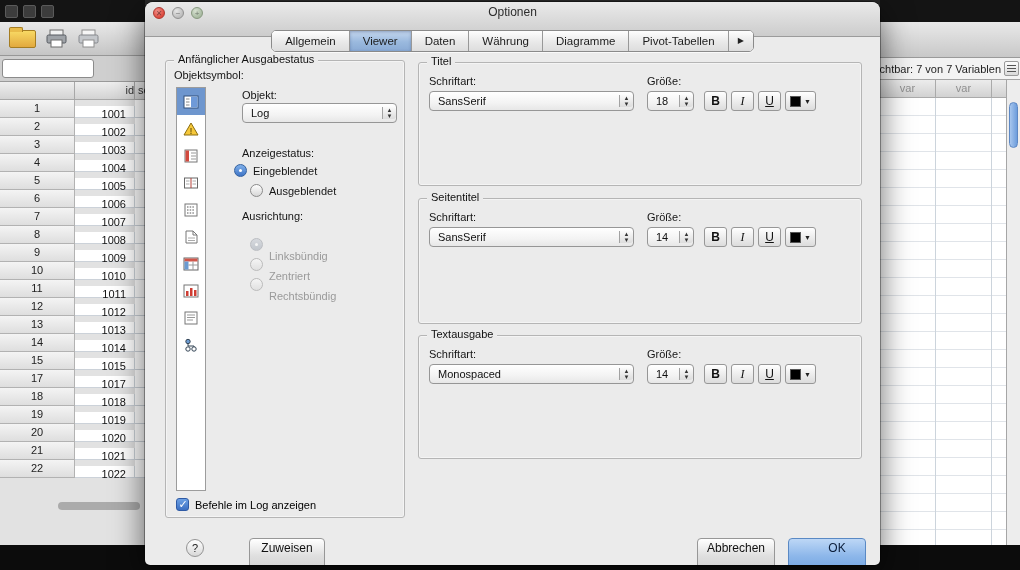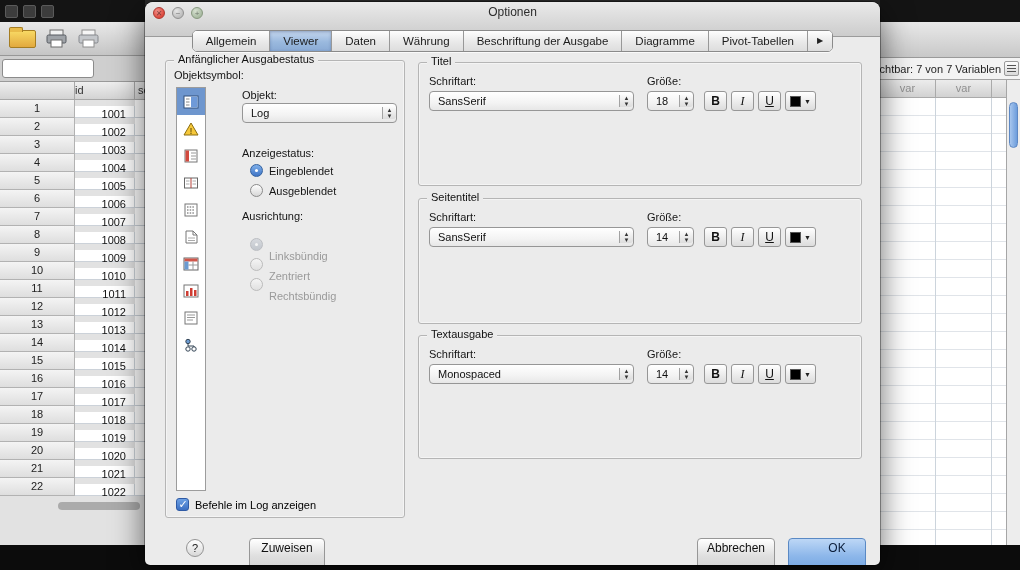--- a/index.html
+++ b/index.html
@@ -12,21 +12,21 @@
   .bl-titlebar { position:absolute; left:0; top:0; width:100%; height:22px; background:#141414; display:flex; align-items:center; gap:5px; padding:0 5px; }
   .mini-ic { width:13px; height:13px; background:#3c3c3c; border:1px solid #5a5a5a; border-radius:2px; }
   .bl-toolbar { position:absolute; left:0; top:22px; width:100%; height:34px; background:linear-gradient(#e9e9e9,#c5c5c5); border-bottom:1px solid #979797; display:flex; align-items:center; gap:9px; padding:0 9px; }
   .folder { width:27px; height:18px; background:linear-gradient(#f8d964,#e2a93e); border:1px solid #a57d22; border-radius:2px; position:relative; }
   .folder::before { content:""; position:absolute; left:-1px; top:-4px; width:12px; height:4px; background:#e9bc4a; border:1px solid #a57d22; border-bottom:none; border-radius:2px 2px 0 0; }
   .bl-fieldrow { position:absolute; left:0; top:56px; width:100%; height:26px; background:#cfcfcf; border-bottom:1px solid #9a9a9a; }
   .cell-editor { position:absolute; left:2px; top:3px; width:92px; height:19px; background:#fff; border:1px solid #8b8b8b; border-radius:3px; }
   .bl-table { position:absolute; left:0; top:82px; width:145px; }
   .thead { display:flex; height:18px; }
   .h-num { width:75px; background:linear-gradient(#efefef,#d3d3d3); border-right:1px solid #a8a8a8; border-bottom:1px solid #a8a8a8; }
-  .h-id  { width:60px; background:linear-gradient(#efefef,#d3d3d3); border-right:1px solid #a8a8a8; border-bottom:1px solid #a8a8a8; text-align:left; line-height:17px; color:#333; }
+  .h-id  { width:60px; background:linear-gradient(#efefef,#d3d3d3); border-right:1px solid #a8a8a8; border-bottom:1px solid #a8a8a8; text-align:right; line-height:17px; color:#333; }
   .h-sc  { flex:1; background:linear-gradient(#efefef,#d3d3d3); border-bottom:1px solid #a8a8a8; padding-left:3px; line-height:17px; color:#333; overflow:hidden; }
   .trow { display:flex; height:18px; }
   .c-num { width:75px; background:linear-gradient(#f4f4f4,#dedede); border-right:1px solid #b2b2b2; border-bottom:1px solid #b2b2b2; text-align:center; line-height:17px; color:#222; }
   .c-id  { width:60px; background:#fff; border-right:1px solid #ccd2d9; border-bottom:1px solid #ccd2d9; text-align:right; padding-right:8px; line-height:17px; color:#111;margin-top:6px; }
   .c-sc  { flex:1; background:#fff; border-bottom:1px solid #ccd2d9; }
   .hthumb { position:absolute; left:58px; top:502px; width:82px; height:8px; border-radius:4px; background:#ababab; z-index:2; }
 
   
   .bg-right { position:absolute; left:880px; top:0; width:140px; height:570px; background:#dcdcdc; z-index:1; }
   .br-titlebar { position:absolute; left:0; top:0; width:100%; height:22px; background:#141414; }
@@ -211,25 +211,20 @@
             <div class="c-num">14</div>
             <div class="c-id">1014</div>
             <div class="c-sc"></div>
           </div>
           <div class="trow">
             <div class="c-num">15</div>
             <div class="c-id">1015</div>
             <div class="c-sc"></div>
           </div>
           <div class="trow">
-            <div class="c-num">16</div>
-            <div class="c-id">1016</div>
-            <div class="c-sc"></div>
-          </div>
-          <div class="trow">
             <div class="c-num">17</div>
             <div class="c-id">1017</div>
             <div class="c-sc"></div>
           </div>
           <div class="trow">
             <div class="c-num">18</div>
             <div class="c-id">1018</div>
             <div class="c-sc"></div>
           </div>
           <div class="trow">
@@ -286,21 +281,20 @@
       <span class="light lt-min">−</span>
       <span class="light lt-zoom">+</span>
     </div>
 
     <div class="tabbar">
       <div class="tabs">
         <div class="tab">Allgemein</div>
         <div class="tab sel">Viewer</div>
         <div class="tab">Daten</div>
         <div class="tab">Währung</div>
-        <div class="tab">Beschriftung der Ausgabe</div>
         <div class="tab">Diagramme</div>
         <div class="tab">Pivot-Tabellen</div>
         <div class="tab arrow">▶</div>
       </div>
     </div>
 
     <div class="group left-group">
       <span class="gtitle">Anfänglicher Ausgabestatus</span>
       <div class="lbl" style="left:8px;top:8px">Objektsymbol:</div>
 
@@ -390,21 +384,21 @@
         </div>
       </div>
 
       <div class="lbl" style="left:76px;top:28px">Objekt:</div>
       <div class="combo" style="left:76px;top:42px;width:155px">
         <span class="cval">Log</span>
         <span class="cstep"></span>
       </div>
 
       <div class="lbl" style="left:76px;top:86px">Anzeigestatus:</div>
-      <div class="radio-row" style="left:84px;top:103px">
+      <div class="radio-row" style="left:68px;top:103px">
         <span class="radio sel"></span>
         <span class="rlbl">Eingeblendet</span>
       </div>
       <div class="radio-row" style="left:84px;top:123px">
         <span class="radio"></span>
         <span class="rlbl">Ausgeblendet</span>
       </div>
 
       <div class="lbl" style="left:76px;top:149px">Ausrichtung:</div>
       <div class="radio-row dis" style="left:84px;top:166px">

